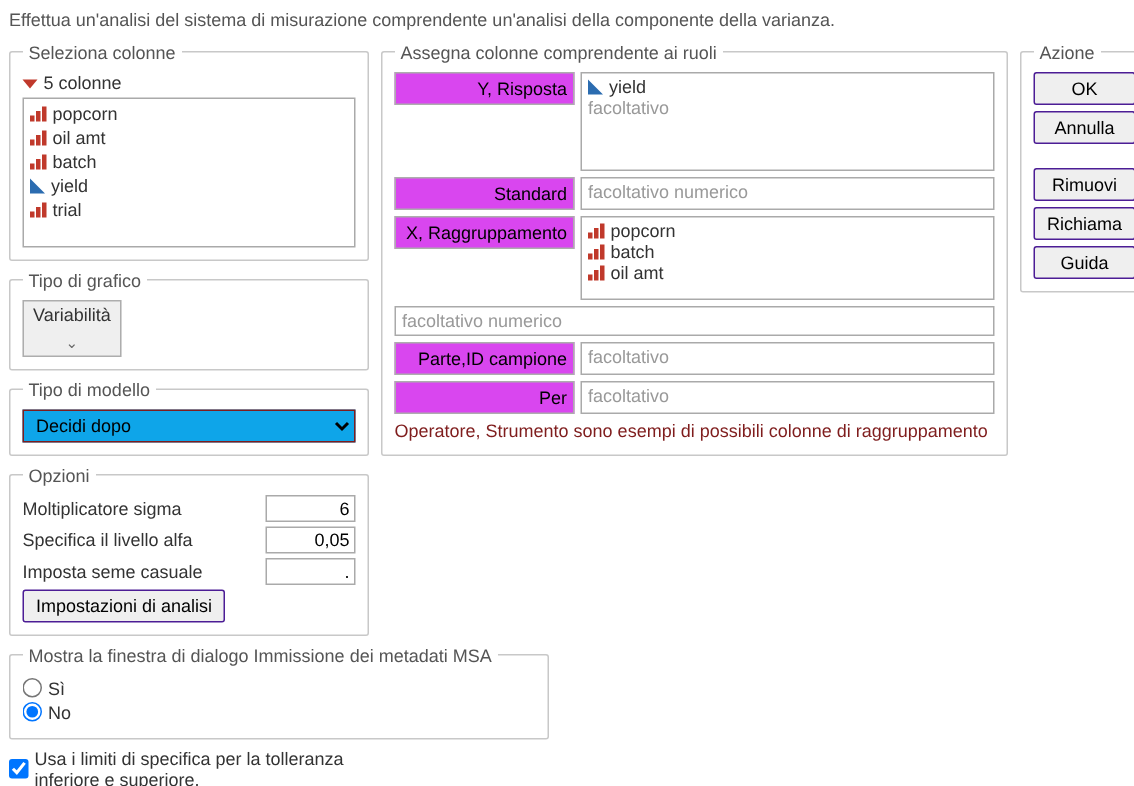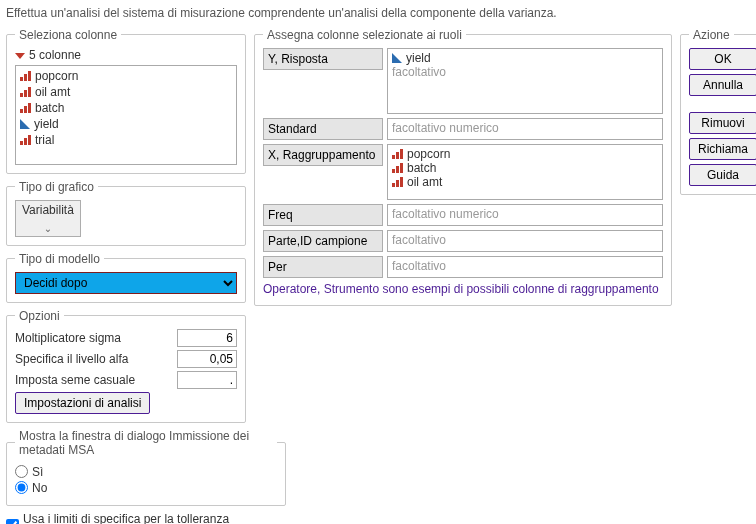--- a/index.html
+++ b/index.html
@@ -27,26 +27,26 @@
 .dropdown { display:inline-flex; align-items:center; border:1px solid #adadad; background:#efefef; padding:2px 6px; gap:6px;flex-direction:column; }
 .dropdown .chev { font-size:10px; color:#666; }
 
 .select-full { width:100%; border:1px solid #7f1d1d; background:#0ea5e9; padding:2px 4px; font-size:12px; font-family:inherit; }
 
 .opt-row { display:flex; align-items:center; margin-bottom:3px; gap:4px;}
 .opt-row label { flex:1; }
 .opt-row input[type=text]{ width:60px; border:1px solid #aaa; padding:1px 3px; text-align:right; font-size:12px; font-family:inherit;}
 
 .role-row { display:flex; gap:4px; margin-bottom:4px; align-items:stretch;}
-.role-btn { width:120px; min-width:120px; background:#e5e5e5; border:1px solid #adadad; padding:3px 4px; text-align:left; font-size:12px; align-self:flex-start;}
+.role-btn { width:120px; min-width:120px; background:#d946ef; border:1px solid #adadad; padding:3px 4px; text-align:right; font-size:12px; align-self:flex-start;}
 .role-box { flex:1; border:1px solid #aaa; background:#fff; padding:2px 4px; font-size:12px; color:#333; }
 .role-box.tall { height:66px; }
 .role-box.med { height:56px; }
 .placeholder { color:#999; }
-.role-note { color:#4c1d95; margin-top:2px; line-height:1.3; }
+.role-note { color:#7f1d1d; margin-top:2px; line-height:1.3; }
 
 .action-col { display:flex; flex-direction:column; gap:4px; }
 .action-col .btn { width:100%; }
 .gap { height:8px; }
 
 .radio-row { display:flex; align-items:center; gap:4px; margin:2px 0; }
 .chk-row { display:flex; align-items:center; gap:4px; margin-top:2px; }
 
 .role-list-item{display:flex;align-items:center;gap:4px;padding:0;}
 </style>
@@ -130,42 +130,42 @@
         <label>Specifica il livello alfa</label>
         <input type="text" value="0,05" style="">
       </div>
       <div class="opt-row">
         <label>Imposta seme casuale</label>
         <input type="text" value="." style="">
       </div>
       <button class="btn">Impostazioni di analisi</button>
     </fieldset>
 
-    <fieldset style="width:280px;">
+    <fieldset style="width:360px;">
       <legend>Mostra la finestra di dialogo Immissione dei metadati MSA</legend>
       <div class="radio-row">
         <input type="radio" name="msa" style="">
         <span>Sì</span>
       </div>
       <div class="radio-row">
         <input type="radio" name="msa" checked="" style="">
         <span>No</span>
       </div>
     </fieldset>
 
     <div class="chk-row">
       <input type="checkbox" checked="" style="">
       <span>Usa i limiti di specifica per la tolleranza inferiore e superiore.</span>
     </div>
 
   </div>
 
   <div class="mid-col">
     <fieldset>
-      <legend>Assegna colonne selezionate ai ruoli</legend>
+      <legend>Assegna colonne comprendente ai ruoli</legend>
 
       <div class="role-row">
         <button class="role-btn">Y, Risposta</button>
         <div class="role-box tall">
           <div class="role-list-item">
               <span class="icon-tri-blue"></span>
               <span>yield</span>
             </div>
           <div class="placeholder">facoltativo</div>
         </div>
@@ -200,21 +200,20 @@
                 <span class="b1"></span>
                 <span class="b2"></span>
                 <span class="b3"></span>
               </span>
               <span>oil amt</span>
             </div>
         </div>
       </div>
 
       <div class="role-row">
-        <button class="role-btn">Freq</button>
         <div class="role-box"><span class="placeholder">facoltativo numerico</span></div>
       </div>
 
       <div class="role-row">
         <button class="role-btn">Parte,ID campione</button>
         <div class="role-box"><span class="placeholder">facoltativo</span></div>
       </div>
 
       <div class="role-row">
         <button class="role-btn">Per</button>

